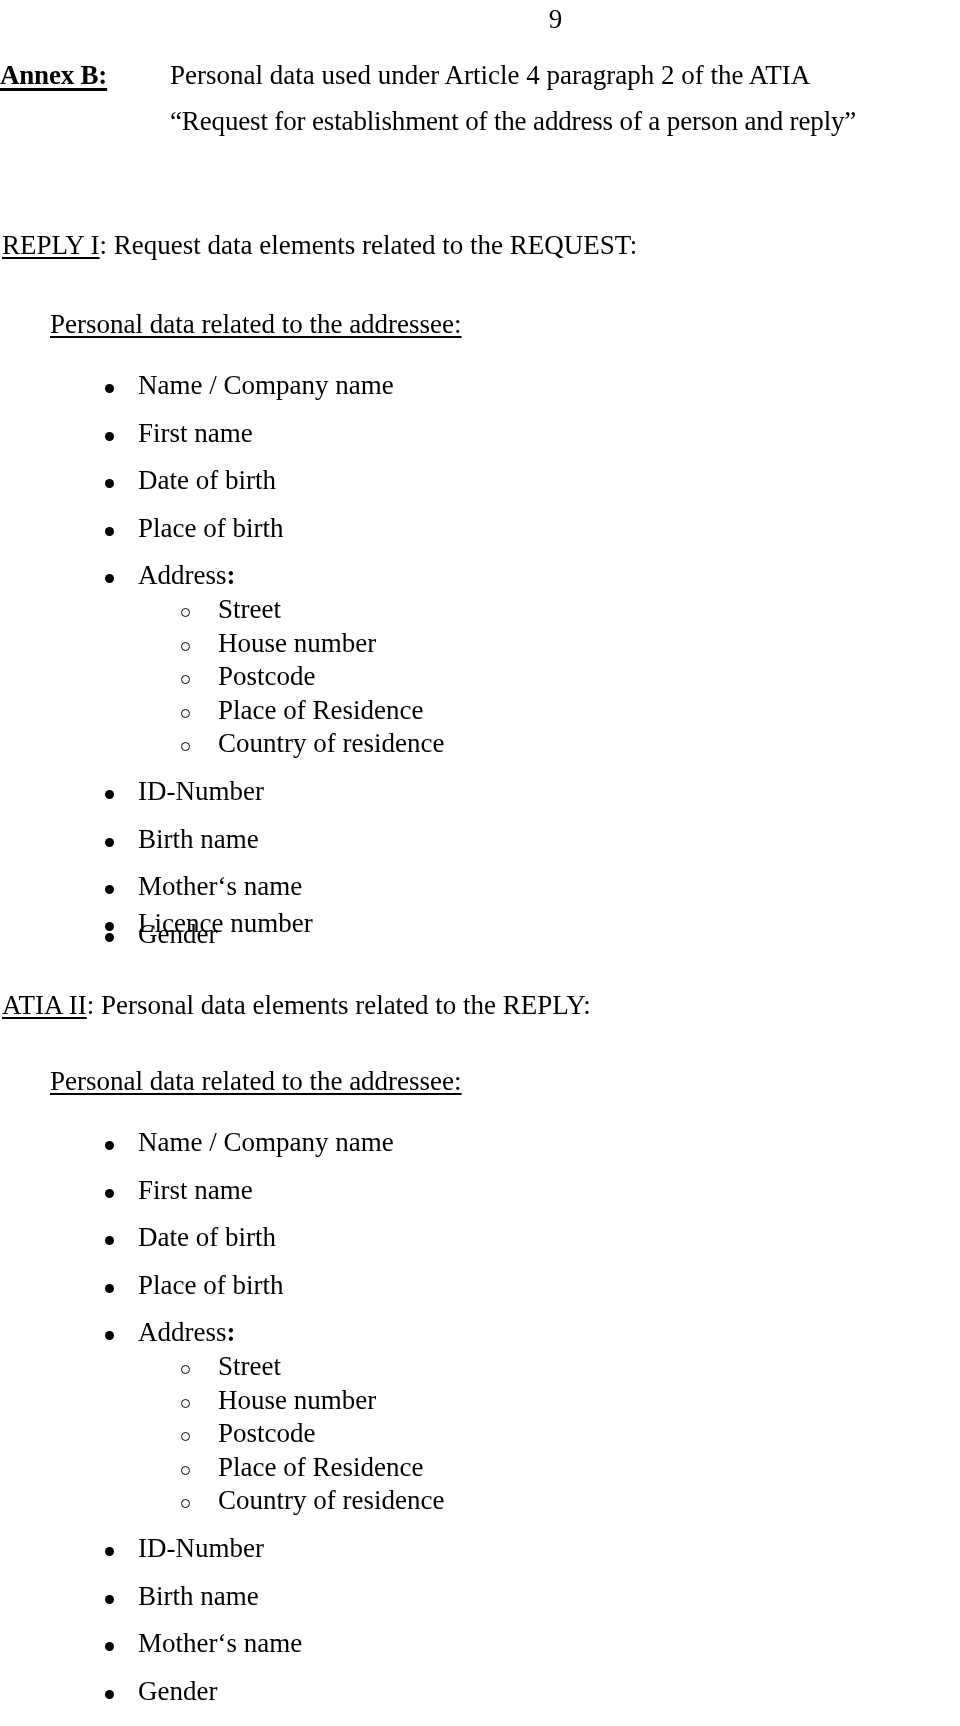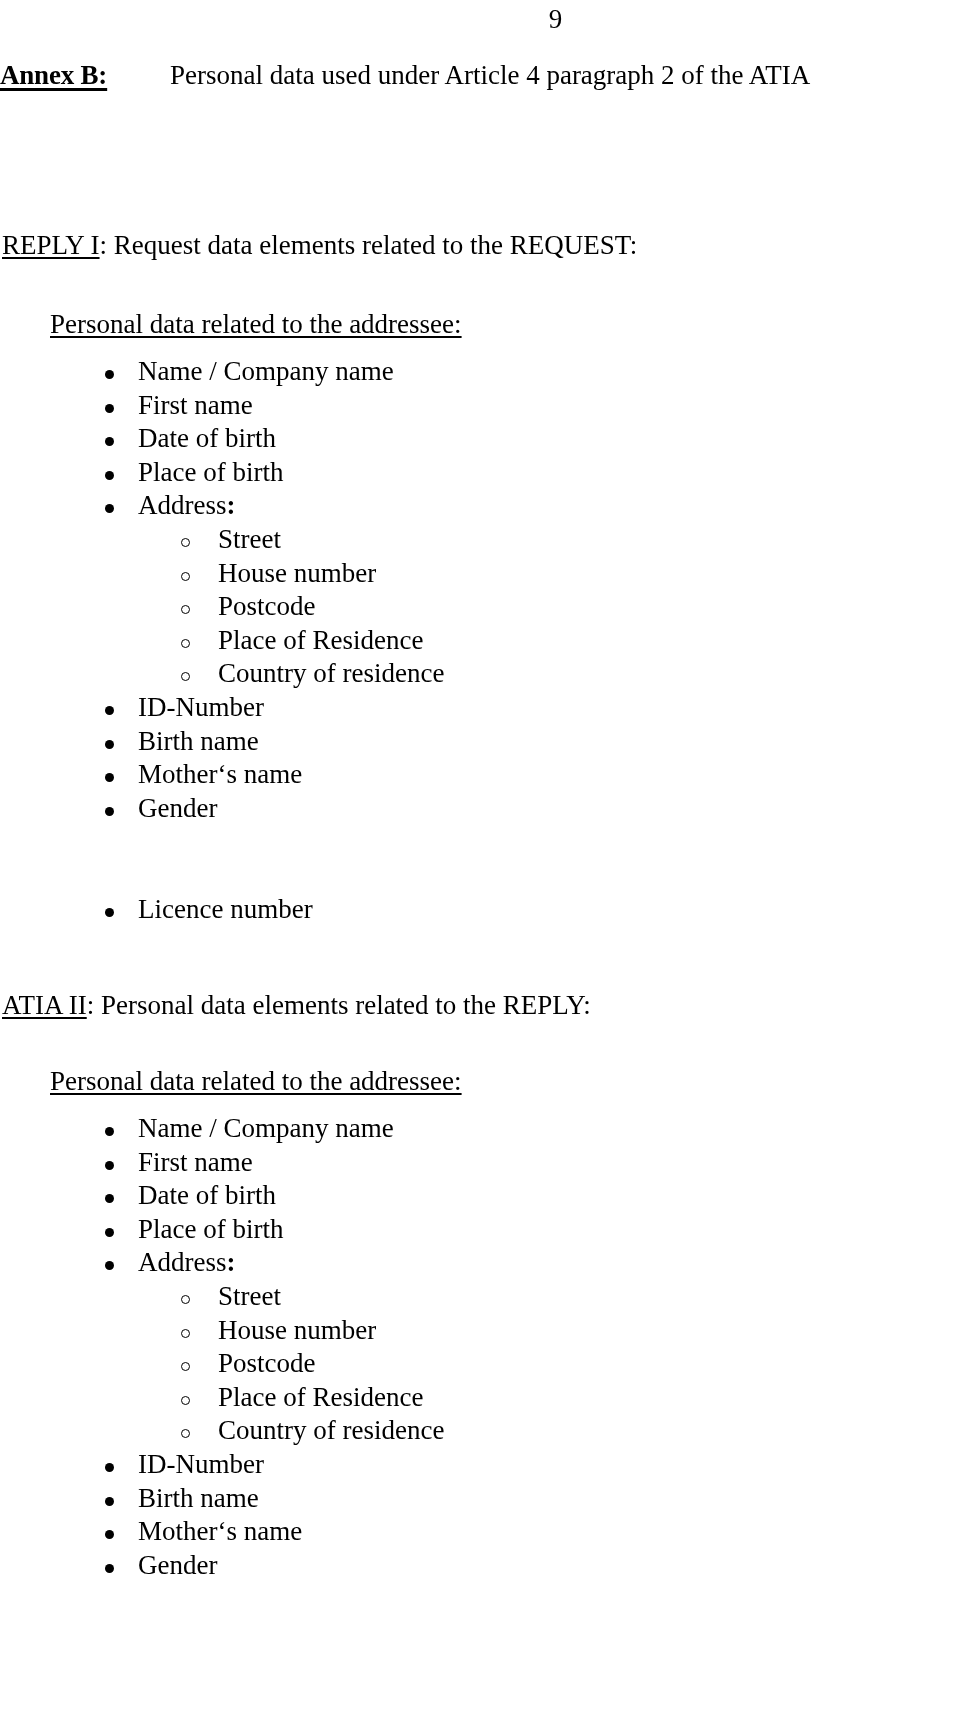--- a/index.html
+++ b/index.html
@@ -112,21 +112,21 @@
   #list-vehicle  { top: 893px; }
   #list-part2    { top: 1112px; }
 
   .bullet-item {
     position: relative;
     height: 33.6px;
     line-height: 33.6px;
     font-size: 27px;
     white-space: nowrap;
   }
-  .bullet-item.level-1 { padding-left: 138px; }
+  .bullet-item.level-1 { padding-left: 138px; margin-top: 14px; }
   .bullet-item.level-2 { padding-left: 218px; }
 
   .bullet-item.level-1::before {
     content: "";
     position: absolute;
     left: 105px;
     top: 15px;
     width: 9px;
     height: 9px;
     border-radius: 50%;
@@ -154,20 +154,21 @@
 
 <div class="page">
 
   <div class="page-number">9</div>
 
   <div class="title-block">
     <div class="title-row">
       <span class="annex-label">Annex B:</span>
       <span class="title-text">Personal data used under Article 4 paragraph 2 of the ATIA</span>
     </div>
+    <div class="title-sub">“Request for establishment of the address of a person and reply”</div>
   </div>
 
   <div class="part-heading" id="part1-heading">
     <span class="u">REPLY I</span><span>: Request data elements related to the REQUEST:</span>
   </div>
 
   <div class="sub-heading" id="addressee-heading-1">Personal data related to the addressee:</div>
 
   <div class="bullet-list" id="list-part1">
       <div class="bullet-item level-1"><span>Name / Company name</span></div>

